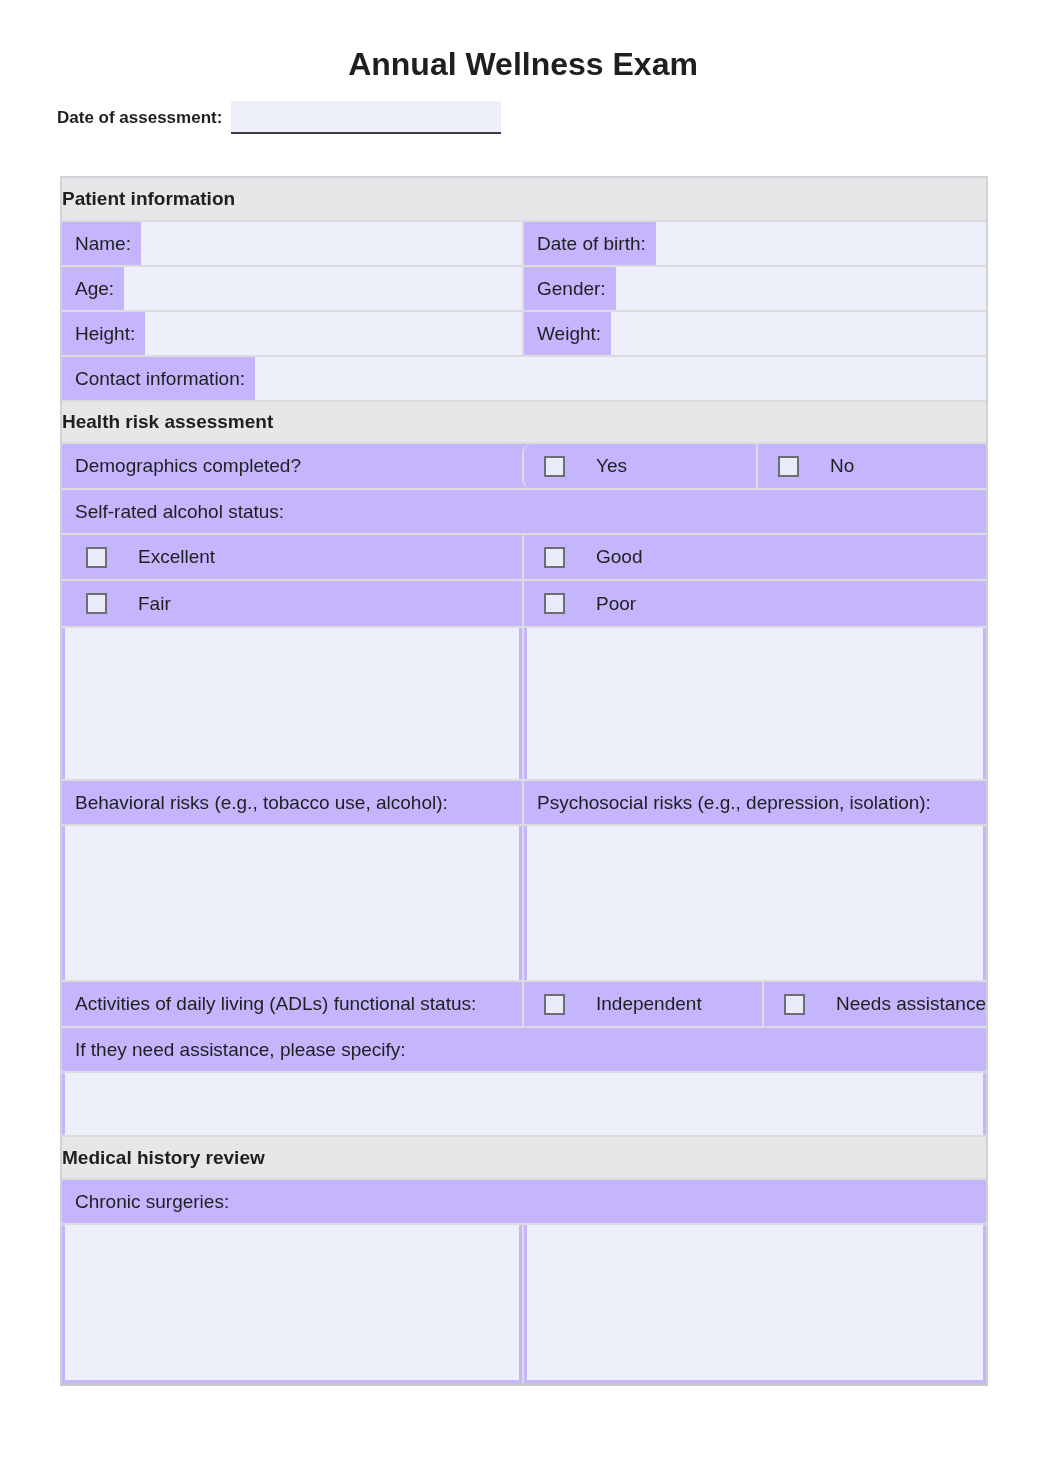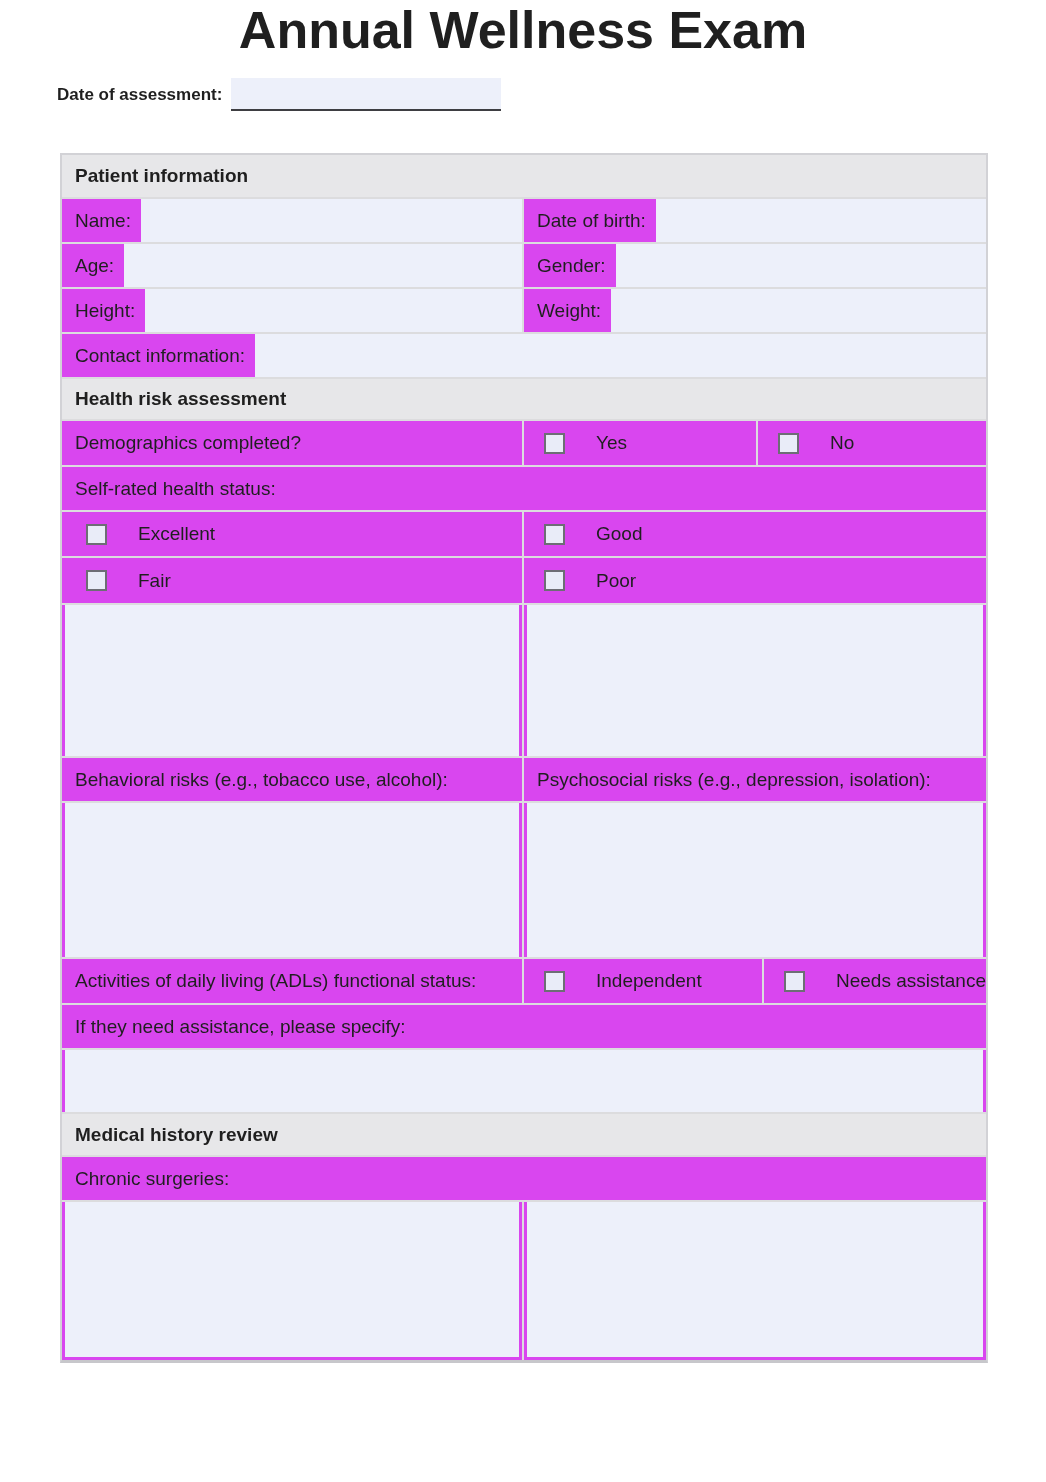--- a/index.html
+++ b/index.html
@@ -12,48 +12,48 @@
     --ink:#1f1f1f;
   }
   *{box-sizing:border-box;margin:0;padding:0;}
   html,body{background:#ffffff;}
   body{
     width:1046px;height:1482px;overflow:hidden;
     font-family:"Liberation Sans","DejaVu Sans",sans-serif;
     color:var(--ink);
   }
   .title{
-    text-align:center;
-    font-size:52px;font-weight:700;letter-spacing:0;
+    margin-top:46px;text-align:center;
+    font-size:32px;font-weight:700;letter-spacing:0;
   }
   .date-row{
     margin:18px 0 0 57px;
     display:flex;align-items:flex-end;
   }
   .date-label{font-size:17px;font-weight:700;padding-bottom:6px;white-space:nowrap;}
   .date-input{
     margin-left:9px;width:270px;height:33px;
     background:var(--lav);border-bottom:2px solid #3e3e42;
   }
   .tbl{
     margin:42px 0 0 60px;width:928px;
     border:2px solid var(--obdr);
     border-bottom:3px solid #c7c7cb;
   }
-  .row{display:flex;background:#d946ef;align-items:stretch;}
+  .row{display:flex;background:#c4b5fd;align-items:stretch;}
   .row + .row{border-top:2px solid var(--bdr);}
   .hdr{
     height:42px;background:var(--hdr);
-    align-items:center;padding-left:13px;
+    align-items:center;padding-left:0;
     font-size:19px;font-weight:700;
   }
   .cell{display:flex;align-items:center;font-size:19px;}
   .cell + .cell{border-left:2px solid var(--bdr);}
   .w1{width:460px;flex:none;}
-  .w2{width:234px;flex:none;}
+  .w2{width:234px;flex:none;border-radius:9px;}
   .w2b{width:240px;flex:none;}
   .grow{flex:1 1 auto;min-width:0;}
   .h45{height:45px;}
   .h46{height:46px;}
   .h47{height:47px;}
   .h43{height:43px;align-items:center;}
   .lbl{padding-left:13px;white-space:nowrap;}
   .inp{flex:1;align-self:stretch;background:var(--lav);margin-left:10px;}
   .opt{gap:31px;}
   .opt1{padding-left:24px;}
@@ -140,21 +140,21 @@
       <span>Yes</span>
     </div>
     <div class="cell grow opt opt2">
       <span class="cb"></span>
       <span>No</span>
     </div>
   </div>
 
   <div class="row h45">
     <div class="cell grow">
-      <span class="lbl">Self-rated health status:</span>
+      <span class="lbl">Self-rated alcohol status:</span>
     </div>
   </div>
 
   <div class="row h46">
     <div class="cell w1 opt opt1">
       <span class="cb"></span>
       <span>Excellent</span>
     </div>
     <div class="cell grow opt opt2">
       <span class="cb"></span>

